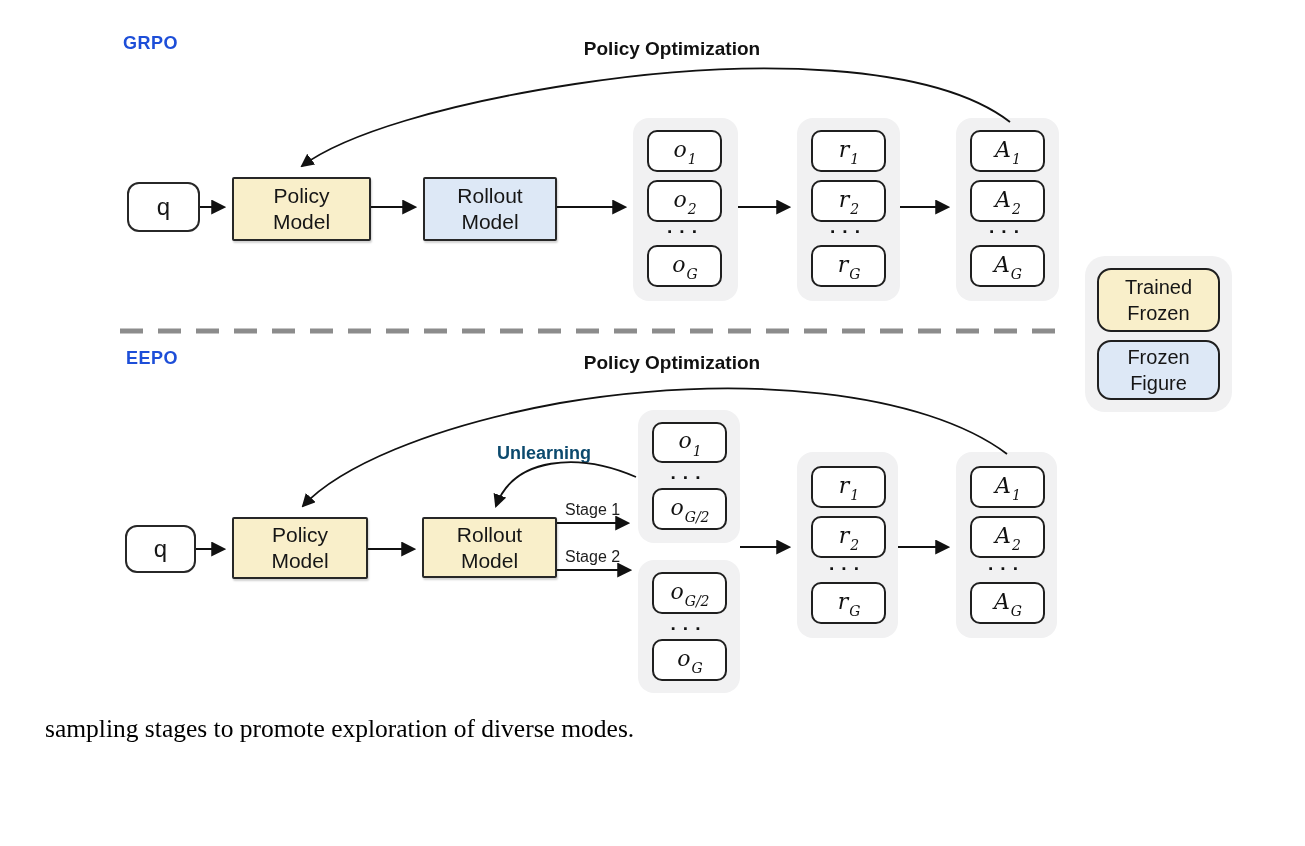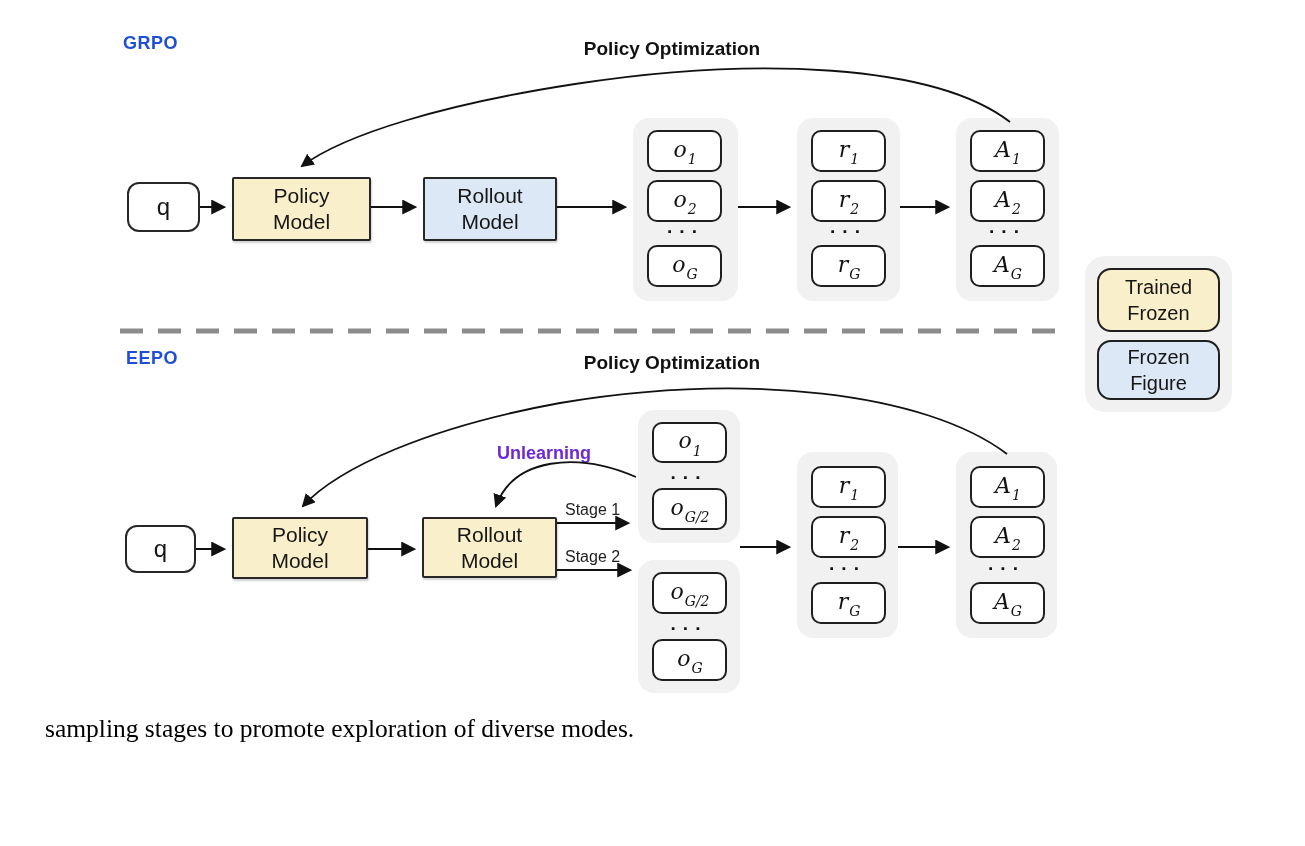--- a/index.html
+++ b/index.html
@@ -3,21 +3,21 @@
 <meta charset="utf-8">
 <style>
   html,body{margin:0;padding:0;background:#fff;}
   #figure{
     position:relative;width:1305px;height:846px;background:#ffffff;
     font-family:"Liberation Sans",sans-serif;color:#161616;overflow:hidden;
   }
   .abs{position:absolute;}
   .seclabel{font-size:18px;font-weight:800;letter-spacing:.5px;color:#1d4ed8;}
   .polopt{font-size:19px;font-weight:700;text-align:center;color:#111;}
-  .smallbold{font-size:18px;font-weight:700;color:#6d28d9;}
+  .smallbold{font-size:18px;font-weight:700;color:#0c4a6e;}
   .stagelabel{font-size:16px;color:#1d1d1d;}
   .box{
     box-sizing:border-box;border:2px solid #272727;border-radius:12px;
     display:flex;align-items:center;justify-content:center;text-align:center;
     background:#fff;
   }
   .modelbox{
     border-radius:2px;font-size:21px;line-height:26px;white-space:pre-line;
     box-shadow:1px 2px 2px rgba(0,0,0,.18);
   }

